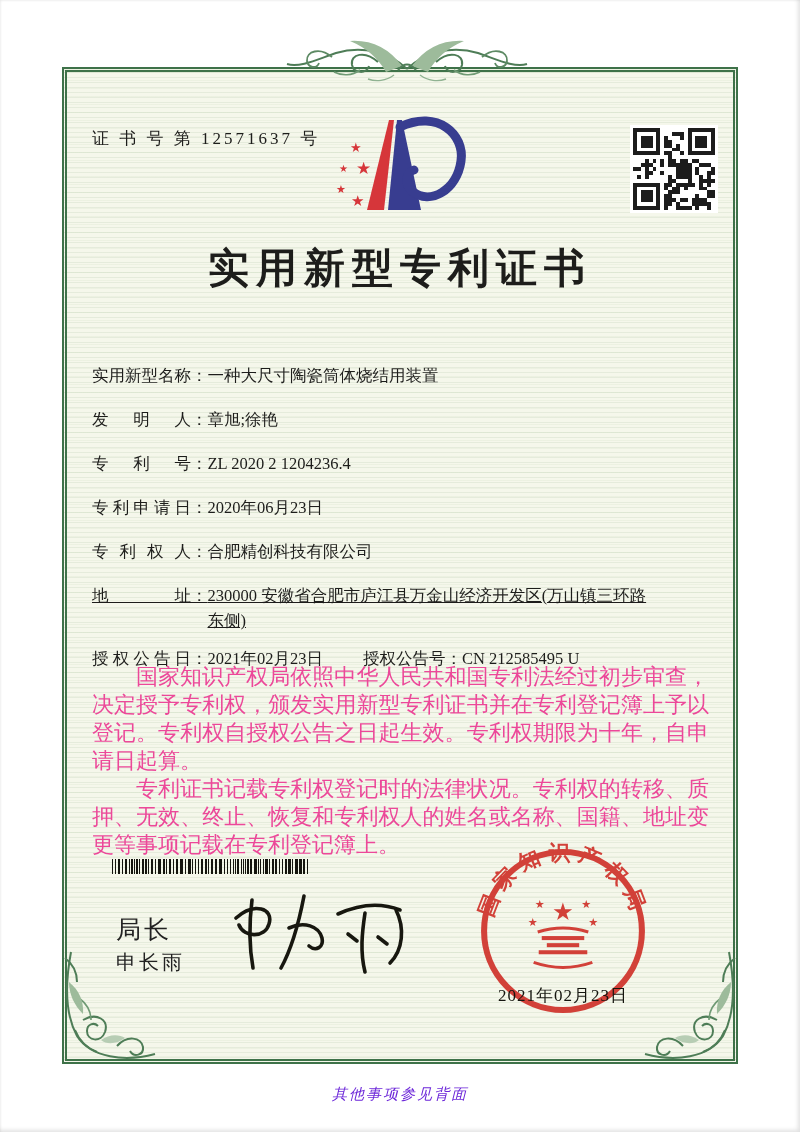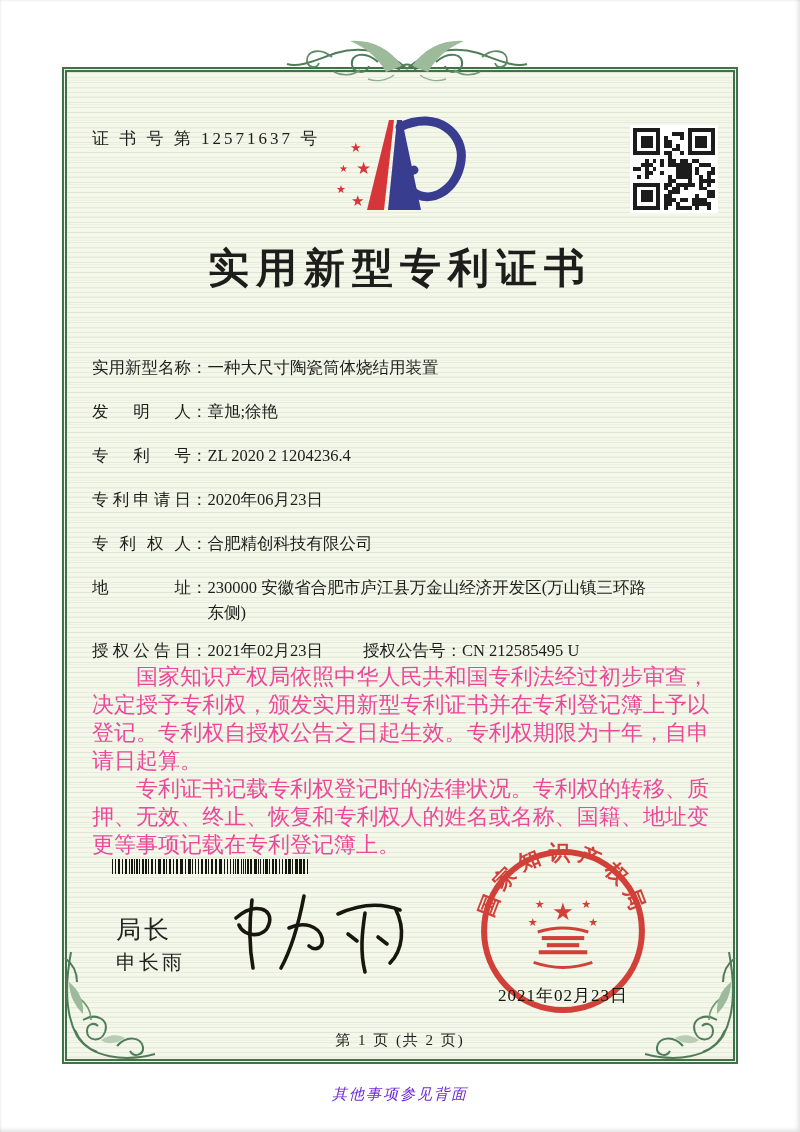--- a/index.html
+++ b/index.html
@@ -16,23 +16,23 @@
       repeating-linear-gradient(to bottom, rgba(124,158,112,.13) 0 1px, rgba(255,255,255,0) 1px 5px),
       repeating-linear-gradient(to bottom, rgba(124,158,112,.07) 0 1px, rgba(255,255,255,0) 1px 8px),
       #f5f7eb;
   }
   .cert-no{position:absolute;left:92px;top:127px;font-size:17px;letter-spacing:3px;text-align:right;}
   .logo{position:absolute;left:336px;top:114px;width:132px;height:104px;}
   .qr{position:absolute;left:630px;top:125px;width:82px;height:82px;background:#fff;padding:3px;}
   .qr svg{display:block;width:100%;height:100%;}
   .title{position:absolute;left:0;top:241px;width:100%;text-align:center;
          font-size:41px;font-weight:bold;letter-spacing:7px;}
-  .fields{position:absolute;left:92px;top:355px;width:620px;font-size:16.5px;line-height:25px;}
+  .fields{position:absolute;left:92px;top:363px;width:620px;font-size:16.5px;line-height:25px;}
   .f-row{display:flex;margin-bottom:19px;}
-  .f-row.addr{margin-bottom:13px;}
+  .f-row.addr{margin-bottom:13px;text-decoration:underline;}
   .f-label{display:inline-block;width:99px;text-align:justify;text-align-last:justify;flex:0 0 99px;}
   .f-label2{display:inline-block;}
   .f-colon{flex:0 0 auto;}
   .f-value{}
   .addr .f-value{max-width:452px;}
   .pair2{margin-left:40px;display:flex;}
   .paragraphs{position:absolute;left:92px;top:663px;width:617px;font-size:22px;line-height:28px;
               text-align:justify;color:#ec4899;}
   .paragraphs p{margin:0;text-indent:2em;}
   .barcode{position:absolute;left:112px;top:859px;width:198px;height:15px;}
@@ -406,16 +406,15 @@
       <text x="115" y="80" font-size="11" text-anchor="middle">★</text>
       <path d="M 60 86 Q 85 78 110 86" fill="none" stroke="#d0342c" stroke-width="3"></path>
       <rect x="64" y="90" width="42" height="4"></rect>
       <rect x="69" y="97" width="32" height="4"></rect>
       <rect x="61" y="104" width="48" height="4"></rect>
       <path d="M 56 116 Q 85 126 114 116" fill="none" stroke="#d0342c" stroke-width="3"></path>
     </g>
   </svg>
   <div class="seal-date">2021年02月23日</div>
 
-  <div class="page-info">第 1 页 (共 2 页)</div>
   <div class="back-note">其他事项参见背面</div>
 
 </div>
 
 </body></html>

